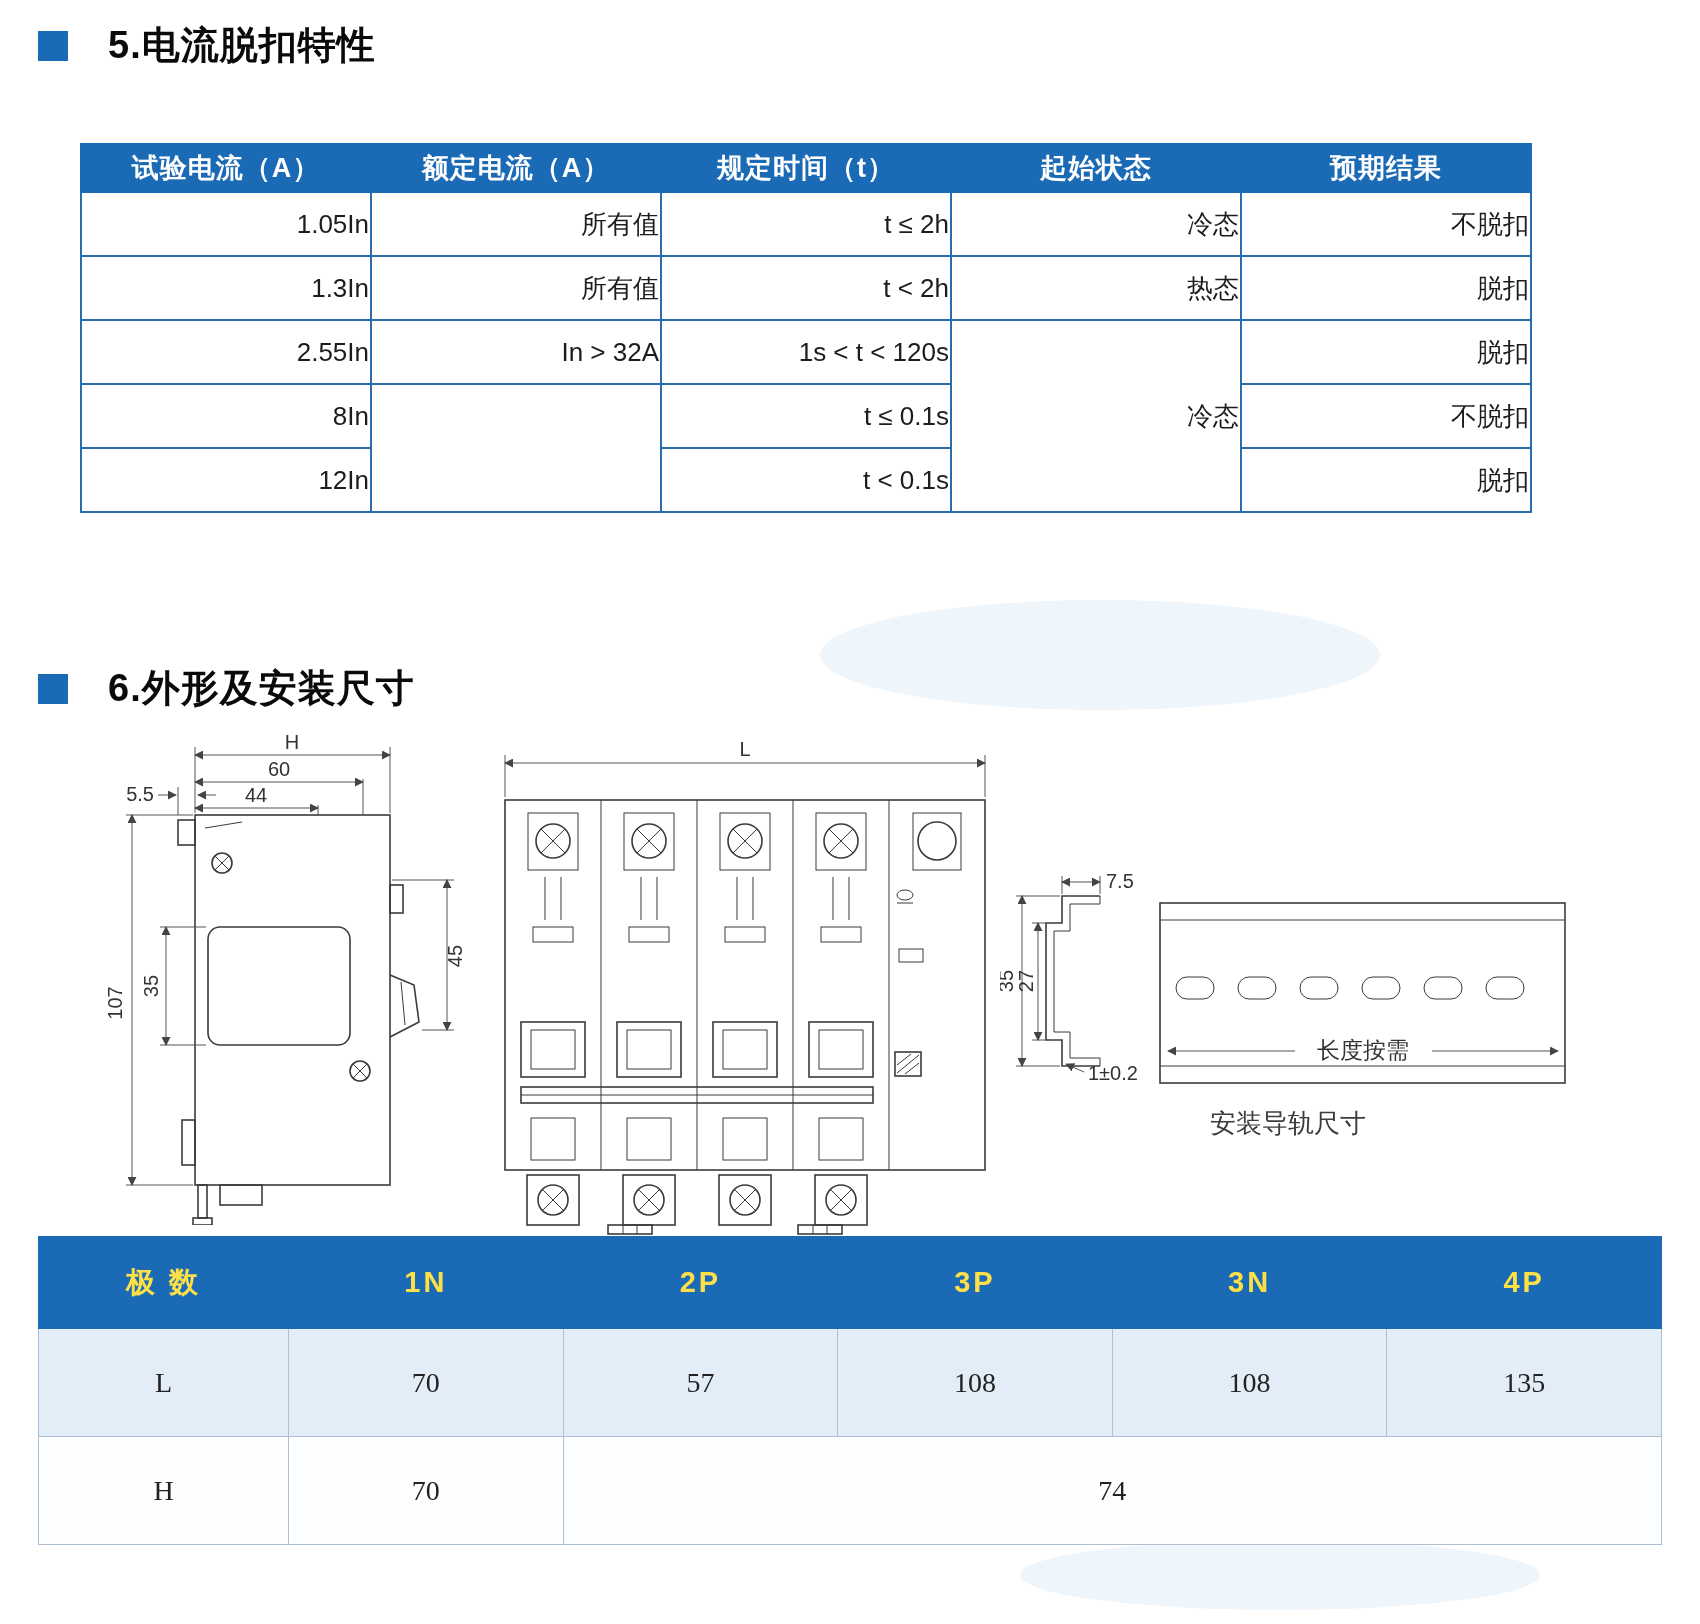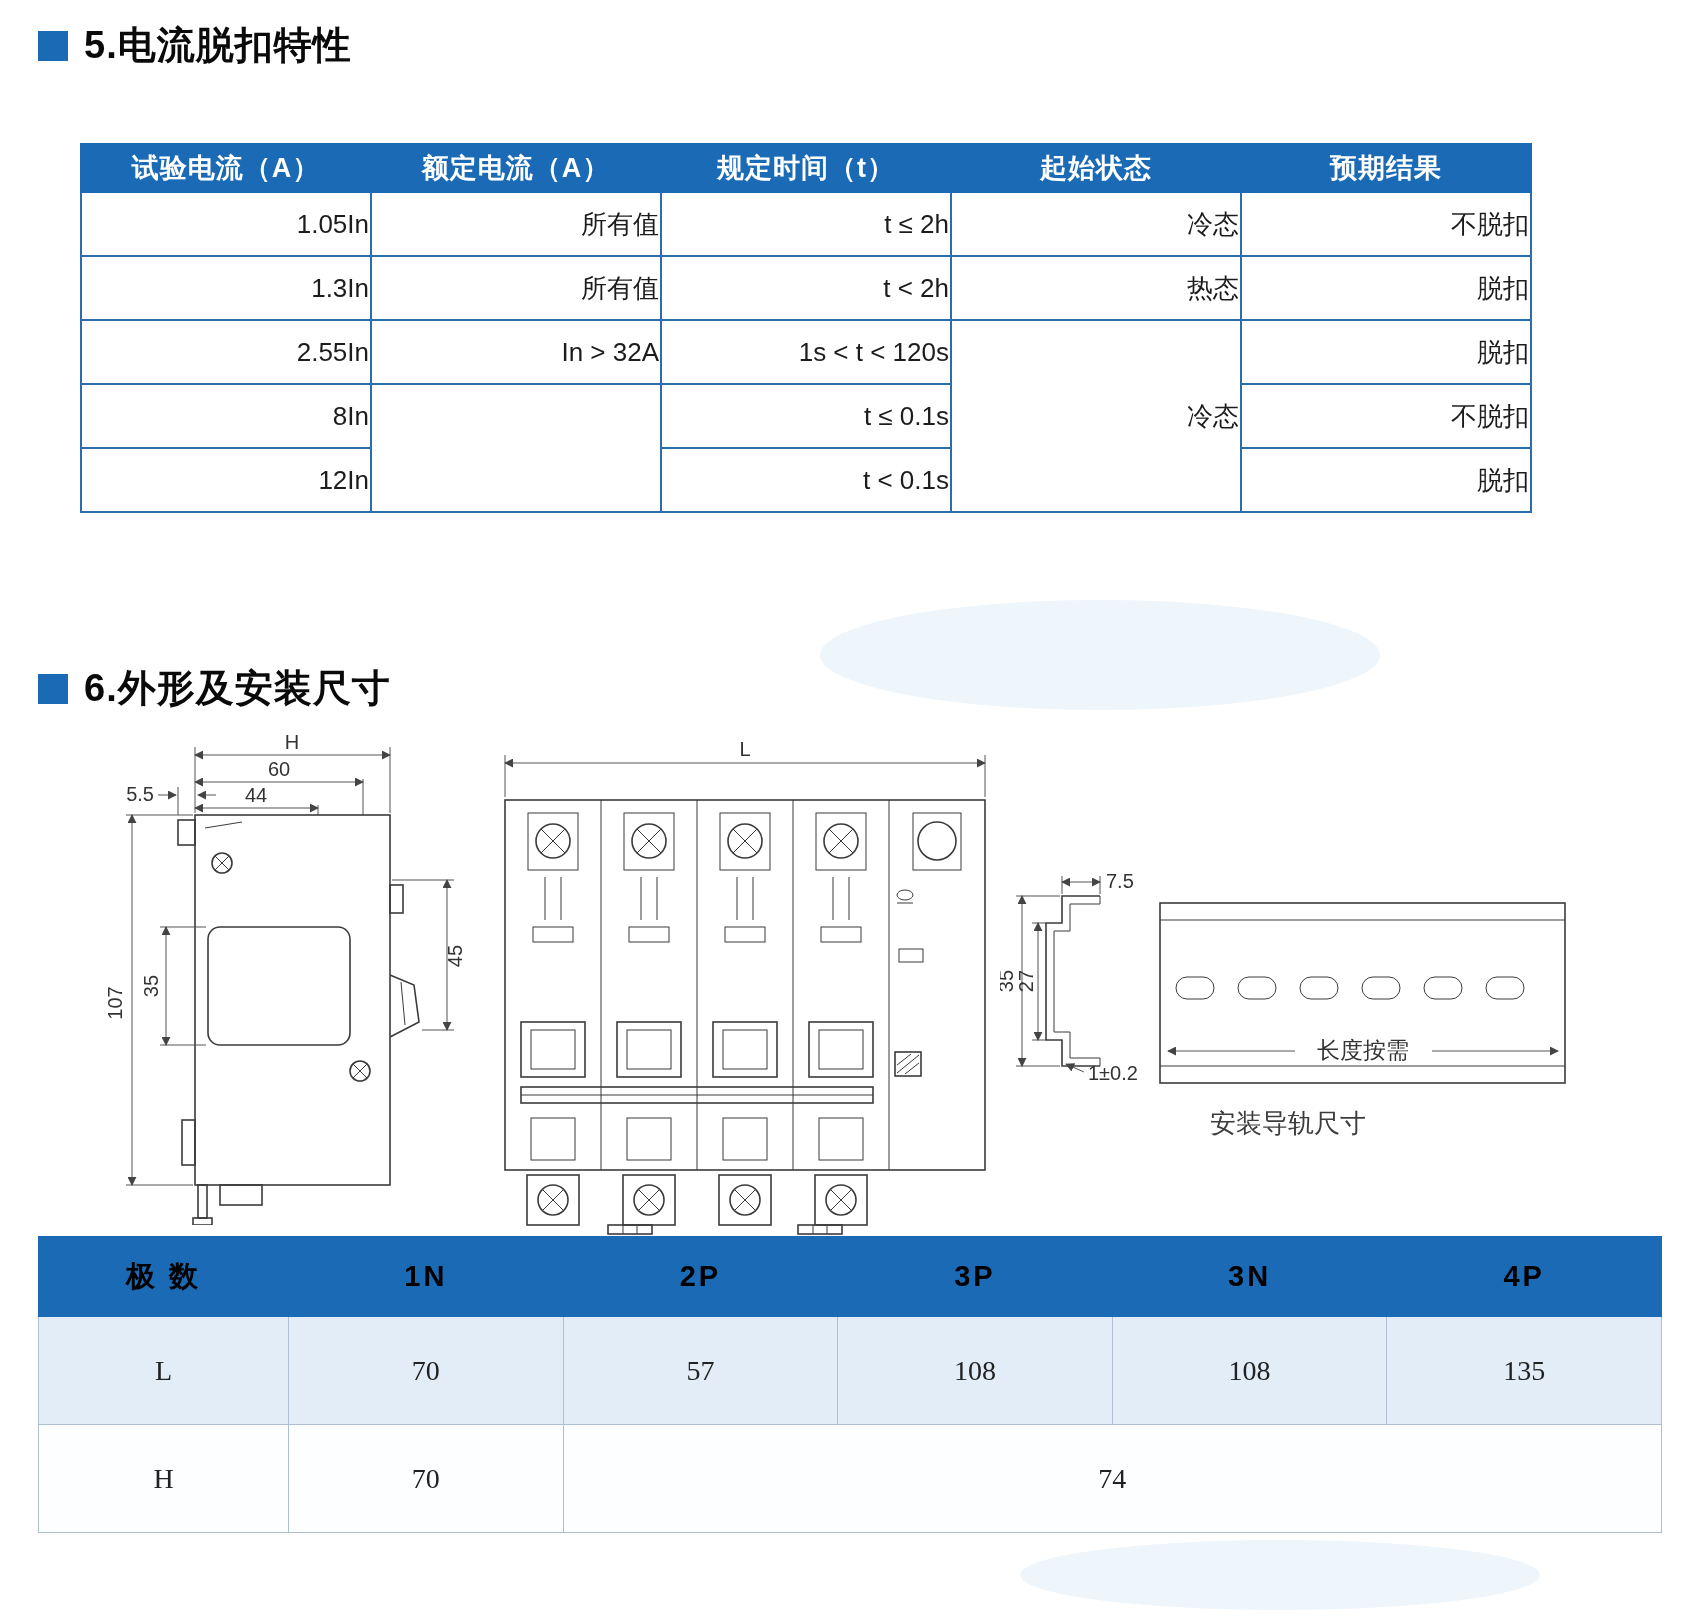--- a/index.html
+++ b/index.html
@@ -1,30 +1,30 @@
 <!DOCTYPE html>
 <html><head>
 <meta charset="utf-8">
 <style>
   *{box-sizing:border-box}
   body{margin:0;background:#ffffff}
   .page{position:relative;width:1700px;height:1624px;background:#fff;overflow:hidden;
         font-family:"Liberation Sans","DejaVu Sans",sans-serif}
   .watermark{position:absolute;background:#eef5fb;border-radius:50%;pointer-events:none}
-  .sec-title{position:absolute;display:flex;align-items:center;gap:16px}
+  .sec-title{position:absolute;display:flex;align-items:center;gap:40px}
   .sec-title .sq{width:30px;height:30px;background:#1b6ab5}
   .sec-title .txt{font-size:38px;font-weight:700;color:#0a0a0a;letter-spacing:1px}
   table{border-collapse:collapse;table-layout:fixed;position:absolute}
   .t1{left:80px;top:143px;width:1452px}
   .t1 th{background:#1b6ab5;border:2px solid #1b6ab5;color:#fff;font-size:27px;height:48px;
          font-weight:700;letter-spacing:1px;text-align:center}
   .t1 td{border:2px solid #2b6cad;background:#fff;text-align:right;height:64px;font-size:26px;
          color:#1c1c1c;font-family:Liberation Sans, sans-serif}
   .t2{left:38px;top:1236px;width:1624px}
-  .t2 th{background:#1b6ab5;border:1px solid #1b6ab5;color:#000000;font-size:29px;height:80px;
+  .t2 th{background:#1b6ab5;border:1px solid #1b6ab5;color:#fde047;font-size:29px;height:92px;
          font-weight:700;letter-spacing:3px;text-align:center}
   .t2 td{border:1px solid #aebfd2;text-align:center;height:108px;font-size:28px;color:#222;
          font-family:"Liberation Serif","DejaVu Serif",serif}
   .t2 tr.rowL td{background:#e3edf8}
   .t2 tr.rowH td{background:#fdfeff}
   svg.drw{position:absolute}
   .out{fill:none;stroke:#3b3b3b;stroke-width:1.6}
   .thin2{fill:none;stroke:#3b3b3b;stroke-width:1}
   .ext,.dim{stroke:#555;stroke-width:1;fill:none}
   .dt{font-size:20px;fill:#333;font-family:"Liberation Sans","DejaVu Sans",sans-serif}

